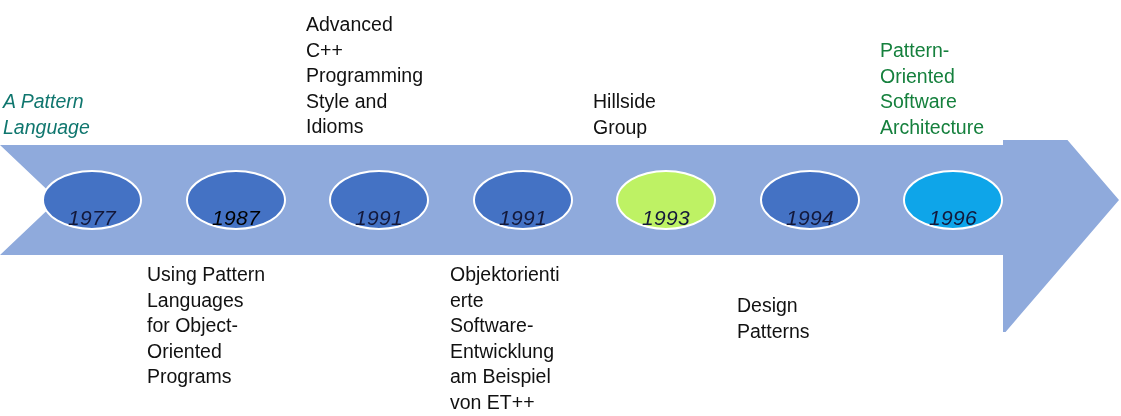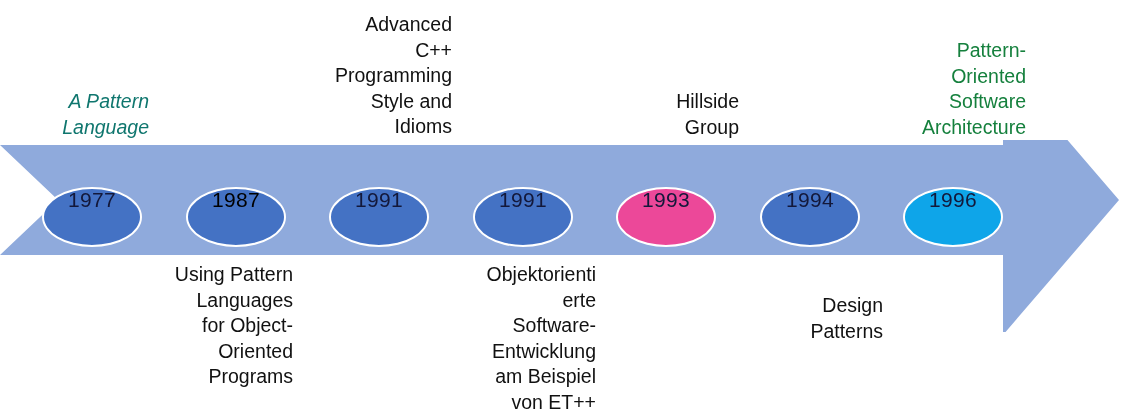--- a/index.html
+++ b/index.html
@@ -29,41 +29,42 @@
   #arrow-band svg {
     display: block;
   }
   
   .milestone {
     position: absolute;
     width: 100px;
     height: 60px;
     margin-left: -50px;
     margin-top: -30px;
-    top: 217px;
+    top: 200px;
     border-radius: 50%;
     background: #4472C4;
     border: 2.5px solid #ffffff;
     box-sizing: border-box;
     display: flex;
-    align-items: flex-start;
+    align-items: flex-end;
     justify-content: center;
+    font-style: italic;
   }
   .milestone-year {
     font-size: 21px;
     color: #13183a;
     letter-spacing: 0.3px;
     line-height: 1;
   }
   
   .label {
     position: absolute;
     width: 146px;
     margin-left: -73px;
-    text-align: right;
+    text-align: left;
     font-size: 19.5px;
     line-height: 25.5px;
     color: #111111;
     white-space: pre-line;
   }
   .label.above {
     
   }
   .label.below {
     
@@ -86,21 +87,21 @@
       </div>
       <div class="milestone" style="left: 236px; background: rgb(68, 114, 196); border-color: rgb(255, 255, 255);">
         <span class="milestone-year" style="color: #000000;">1987</span>
       </div>
       <div class="milestone" style="left: 379px; background: rgb(68, 114, 196); border-color: rgb(255, 255, 255);">
         <span class="milestone-year" style="color: rgb(19, 24, 58);">1991</span>
       </div>
       <div class="milestone" style="left: 523px; background: rgb(68, 114, 196); border-color: rgb(255, 255, 255);">
         <span class="milestone-year" style="color: rgb(19, 24, 58);">1991</span>
       </div>
-      <div class="milestone" style="left: 666px; background: #ec4899; border-color: rgb(255, 255, 255);">
+      <div class="milestone" style="left: 666px; background: #bef264; border-color: rgb(255, 255, 255);">
         <span class="milestone-year" style="color: rgb(19, 24, 58);">1993</span>
       </div>
       <div class="milestone" style="left: 810px; background: rgb(68, 114, 196); border-color: rgb(255, 255, 255);">
         <span class="milestone-year" style="color: rgb(19, 24, 58);">1994</span>
       </div>
       <div class="milestone" style="left: 953px; background: #0ea5e9; border-color: rgb(255, 255, 255);">
         <span class="milestone-year" style="color: rgb(19, 24, 58);">1996</span>
       </div>
     </div>
   <div id="labels">

